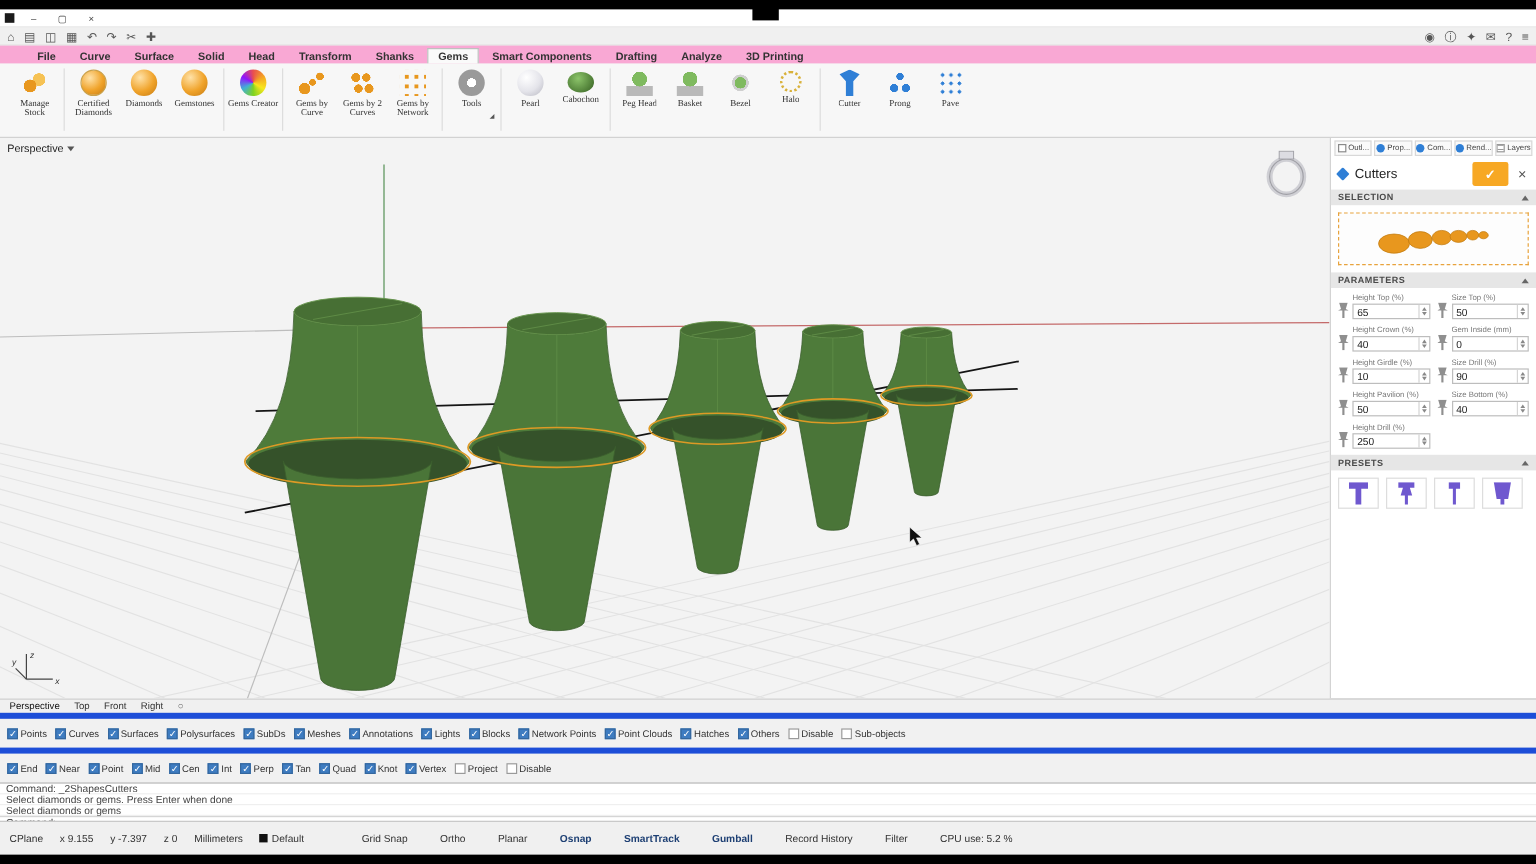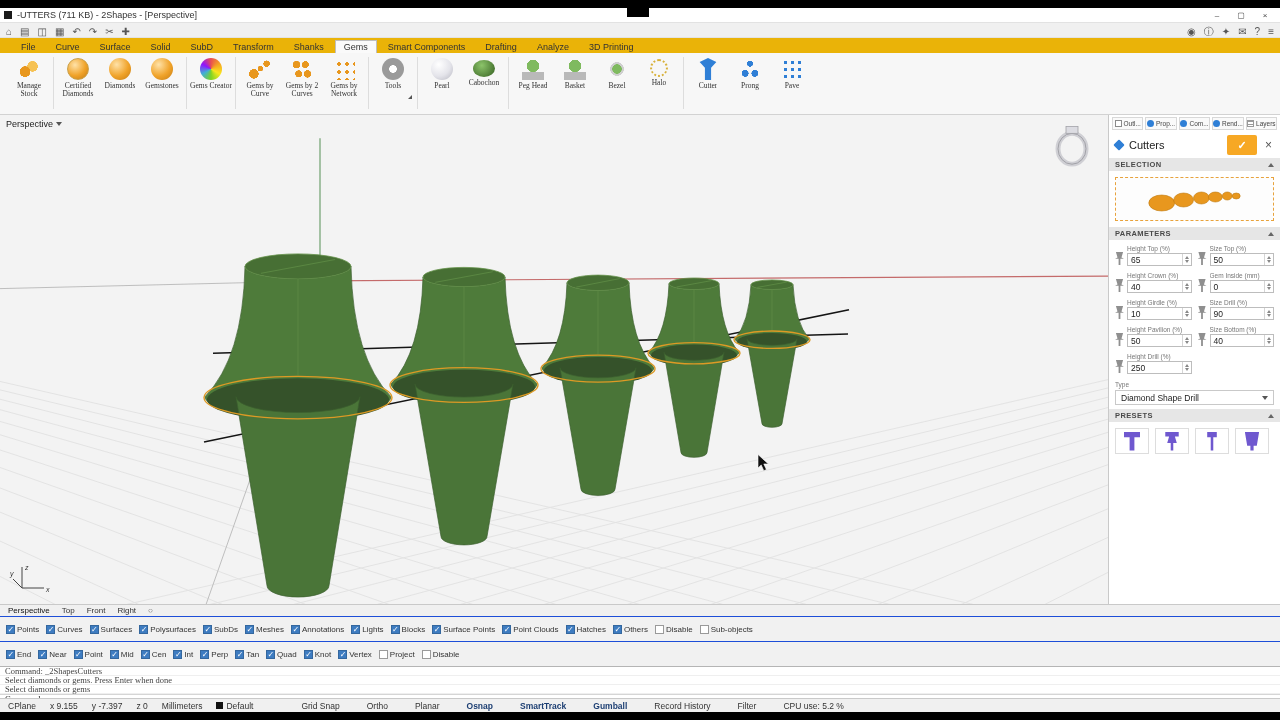--- a/index.html
+++ b/index.html
@@ -19,21 +19,21 @@
     font-size:8px; color:#444; }
 
   
   .menubar { height:15px; background:#f0f0f0; display:flex; align-items:center; padding:0 6px;
     border-bottom:1px solid #e3e3e3; }
   .mi { font-size:10px; line-height:10px; color:#555; margin-right:8px; cursor:default; }
   .mspacer { flex:1; }
   #mi-right .mi { margin-right:0; margin-left:8px; }
 
   
-  .rtabs { height:15px; background:#eab308; display:flex; align-items:flex-end; padding:0 12px; gap:2px; }
+  .rtabs { height:15px; background:#f9a8d4; display:flex; align-items:flex-end; padding:0 22px; gap:2px;font-weight:bold; }
   .rtab { font-size:9px; color:#333; padding:1px 8px 1px 8px; border:1px solid transparent; border-bottom:none; }
   .rtab.on { background:#fafafa; border-color:#bfbfbf; }
 
   
   .ribbon { height:62px; background:#f7f7f7; border-bottom:1px solid #d2d2d2; display:flex;
     align-items:flex-start; padding:2px 6px 0 8px;font-family:Liberation Serif, serif; }
   .tbtn { position:relative; width:42px; min-width:34px; display:flex; flex-direction:column; align-items:center;
     padding-top:1px; }
   .tlabel { font-size:7.5px; line-height:8px; color:#333; text-align:center; height:17px; overflow:hidden; }
   .tsep { width:1px; height:52px; background:#ddd; margin:2px 3px 0 3px; flex:none; }
@@ -132,70 +132,69 @@
   .ps0 { clip-path: polygon(0 0,100% 0,100% 30%,65% 30%,65% 100%,35% 100%,35% 30%,0 30%); }
   .ps1 { clip-path: polygon(8% 0,92% 0,92% 26%,68% 26%,80% 60%,58% 60%,58% 100%,42% 100%,42% 60%,20% 60%,32% 26%,8% 26%); }
   .ps2 { clip-path: polygon(20% 0,80% 0,80% 30%,58% 30%,58% 100%,42% 100%,42% 30%,20% 30%); }
   .ps3 { clip-path: polygon(5% 0,95% 0,80% 75%,60% 75%,60% 100%,40% 100%,40% 75%,20% 75%); }
 
   
   .vptabs { height:12px; background:#f0f0f0; border-top:1px solid #c9c9c9; display:flex; align-items:center;
     padding:0 8px; gap:12px; font-size:8px; color:#333; }
   .vtab.on { color:#111; }
   .vcirc { font-size:8px; color:#666; }
-  .chkrow { height:16px; background:#f1f1f1; border-top:1px solid #1d4ed8; display:flex; align-items:center;
+  .chkrow { height:16px; background:#f1f1f1; border-top:5px solid #1d4ed8; display:flex; align-items:center;
     padding:12px 6px; gap:7px; overflow:hidden; }
   .chk { display:inline-flex; align-items:center; gap:2px; white-space:nowrap; }
   .cb { width:9px; height:9px; border:1px solid #9a9a9a; background:#fff; display:inline-block; position:relative; }
   .cb.on { background:#3e7cc1; border-color:#34679e; }
   .cb.on::after { content:"✓"; position:absolute; left:0.5px; top:-1px; color:#fff; font-size:8px; line-height:10px; }
   .cl { font-size:8px; color:#333; }
 
   .cmd { height:32px; background:#fff; border-top:1px solid #b5b5b5; display:flex; flex-direction:column; }
   .cline { flex:1; font-size:8.5px; line-height:8px; color:#444; padding:0 0 0 5px; display:flex; align-items:center;
-    border-bottom:1px solid #efefef;font-family:Liberation Serif, serif; }
+    border-bottom:1px solid #efefef; }
   .cline.prompt { border-bottom:none; border-top:1px solid #d5d5d5; color:#222; }
 
-  .statusbar { height:14px; background:#f0f0f0; border-top:1px solid #c9c9c9; display:flex; align-items:center;
+  .statusbar { height:28px; background:#f0f0f0; border-top:1px solid #c9c9c9; display:flex; align-items:center;
     padding:0 8px; font-size:8.5px; color:#333; }
   #status-left { display:flex; gap:14px; }
   #status-right { display:flex; gap:27px; margin-left:48px; }
   .sit { white-space:nowrap; display:inline-flex; align-items:center; gap:3px; }
   .sit.on { color:#1d3f73; font-weight:bold; }
   .swatch { width:7px; height:7px; background:#111; display:inline-block; }
 </style>
 </head>
 <body>
 
 <div class="notch"></div>
 
 <div class="frame">
 
   <div class="titlebar">
     <span class="appicon"></span>
-    <span class="titletext">-UTTERS (711 KB) - 2Shapes - [Perspective]</span>
     <span class="wbtns">
       <span class="wbtn">–</span>
       <span class="wbtn">▢</span>
       <span class="wbtn">×</span>
     </span>
   </div>
 
   <div class="menubar">
     <span id="mi-left"><span class="mi">⌂</span><span class="mi">▤</span><span class="mi">◫</span><span class="mi">▦</span><span class="mi">↶</span><span class="mi">↷</span><span class="mi">✂</span><span class="mi">✚</span></span>
     <span class="mspacer"></span>
     <span id="mi-right"><span class="mi">◉</span><span class="mi">ⓘ</span><span class="mi">✦</span><span class="mi">✉</span><span class="mi">?</span><span class="mi">≡</span></span>
   </div>
 
   <div class="rtabs" id="ribbon-tabs">
       <span class="rtab">File</span>
       <span class="rtab">Curve</span>
       <span class="rtab">Surface</span>
       <span class="rtab">Solid</span>
-      <span class="rtab">SubD</span>
+      <span class="rtab">Head</span>
       <span class="rtab">Transform</span>
       <span class="rtab">Shanks</span>
       <span class="rtab on">Gems</span>
       <span class="rtab">Smart Components</span>
       <span class="rtab">Drafting</span>
       <span class="rtab">Analyze</span>
       <span class="rtab">3D Printing</span>
     </div>
 
   <div class="ribbon" id="gems-bar">
@@ -555,27 +554,20 @@
               <div class="pinput">
                 <span class="pval">250</span>
                 <span class="spin">
                   <i class="u"></i>
                   <i class="d"></i>
                 </span>
               </div>
             </div>
           </div>
         </div>
-      <div class="typerow">
-        <div class="typelabel">Type</div>
-        <div class="typebox">
-          <span>Diamond Shape Drill</span>
-          <span class="caret-dn"></span>
-        </div>
-      </div>
 
       <div class="sechdr">
         <span>PRESETS</span>
           <span class="caret-up"></span>
       </div>
       <div id="presets">
           <div class="preset">
             <span class="pshape ps0"></span>
           </div>
           <div class="preset">
@@ -630,21 +622,21 @@
       <label class="chk">
         <span class="cb on"></span>
         <span class="cl">Lights</span>
       </label>
       <label class="chk">
         <span class="cb on"></span>
         <span class="cl">Blocks</span>
       </label>
       <label class="chk">
         <span class="cb on"></span>
-        <span class="cl">Surface Points</span>
+        <span class="cl">Network Points</span>
       </label>
       <label class="chk">
         <span class="cb on"></span>
         <span class="cl">Point Clouds</span>
       </label>
       <label class="chk">
         <span class="cb on"></span>
         <span class="cl">Hatches</span>
       </label>
       <label class="chk">

